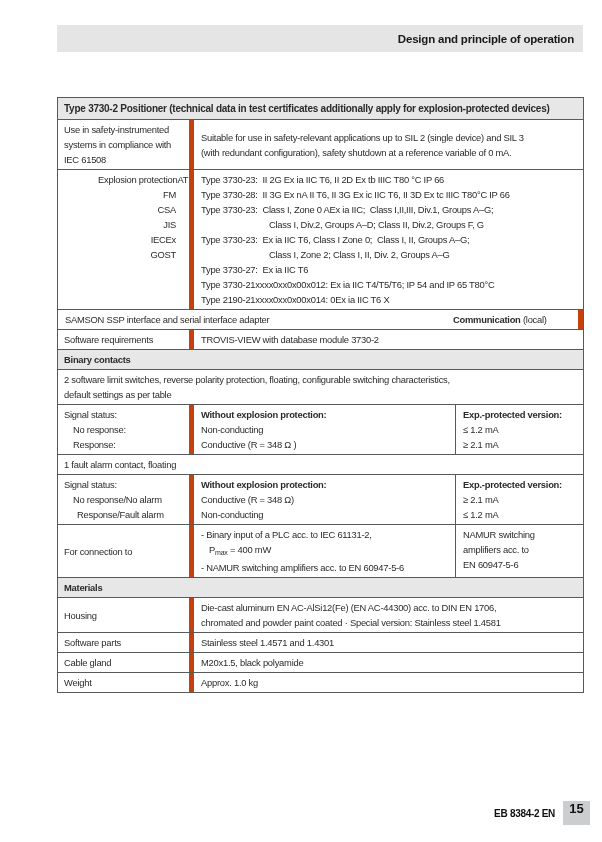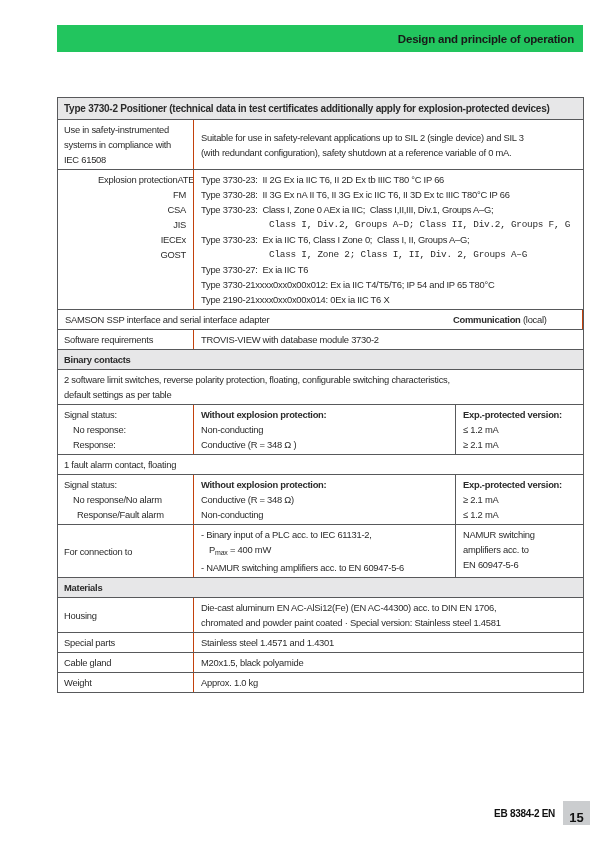--- a/index.html
+++ b/index.html
@@ -7,63 +7,63 @@
     width:602px; height:842px; position:relative; background:#ffffff;
     font-family:"Liberation Sans", sans-serif; color:#2b2b2b;
     overflow:hidden;
   }
   .bold { font-weight:700; }
   .ln { white-space:pre; overflow:hidden; }
 
   
   .header-bar {
     position:absolute; left:57px; top:25px; width:526px; height:27px;
-    background:#22c55e; box-sizing:border-box;
+    background:#e5e5e5; box-sizing:border-box;
     display:flex; align-items:center; justify-content:flex-end;
     padding-right:9px;
   }
   .header-bar .title {
     font-weight:700; font-size:11.5px; color:#191919; letter-spacing:-0.2px;
   }
 
   
   .tbl {
     position:absolute; left:57px; top:97px; width:527px;
     box-sizing:border-box; border:1.5px solid #58595b;
     font-size:9.4px; line-height:15px; letter-spacing:-0.25px; color:#2b2b2b;
   }
   .row { display:flex; align-items:stretch; border-top:1px solid #58595b; }
   .row:first-child { border-top:none; }
   .shade { background:#e7e7e8; }
   .cell { box-sizing:border-box; overflow:hidden; }
   .full { flex:1; padding:2px 6px; }
   .title-row .full { padding:3px 6px; }
   .title-row { font-size:10px; }
-  .c1 { width:136px; border-right:1px solid #c2410c; padding:2px 7px 2px 6px; }
+  .c1 { width:136px; border-right:5px solid #c2410c; padding:2px 13px 2px 6px; }
   .c2 { flex:1; padding:2px 6px 2px 7px; }
   .c2.mid { flex:none; width:262px; border-right:1px solid #58595b; }
   .c3 { flex:1; padding:2px 5px 2px 7px; }
   .exline { display:flex; justify-content:flex-end; white-space:pre;margin-left:34px; }
   .exline.first { justify-content:space-between; }
-  .ind  { padding-left:68px;font-family:Liberation Mono, monospace; }
+  .ind  { padding-left:68px; }
   .ind1 { padding-left:9px; }
   .ind2 { padding-left:13px; }
   .ind-sm { padding-left:8px; }
   .vcenter { display:flex; flex-direction:column; justify-content:center; }
   sub { font-size:7px; vertical-align:-2px; letter-spacing:-0.2px; }
 
   
   .footer {
     position:absolute; top:801px; right:12px;
     display:flex; align-items:center;
   }
   .doc-code { font-weight:700; font-size:10px; letter-spacing:-0.3px; color:#111; margin-right:8px; white-space:pre; }
   .page-box {
     width:27px; height:24px; background:#cbcdcf;
-    display:flex; align-items:flex-end; justify-content:center;
+    display:flex; align-items:flex-start; justify-content:center;
     font-weight:700; font-size:13px; color:#111;
   }
 </style>
 </head>
 <body>
 
 <div class="header-bar">
   <span class="title">Design and principle of operation</span>
 </div>
 
@@ -195,21 +195,21 @@
     <div class="cell c1 vcenter">
       <div class="ln">Housing</div>
     </div>
     <div class="cell c2">
       <div class="ln">Die-cast aluminum EN AC-AlSi12(Fe) (EN AC-44300) acc. to DIN EN 1706,</div>
       <div class="ln">chromated and powder paint coated · Special version: Stainless steel 1.4581</div>
     </div>
   </div>
 
   <div class="row">
-    <div class="cell c1 ln">Special parts</div>
+    <div class="cell c1 ln">Software parts</div>
     <div class="cell c2 ln">Stainless steel 1.4571 and 1.4301</div>
   </div>
 
   <div class="row">
     <div class="cell c1 ln">Cable gland</div>
     <div class="cell c2 ln">M20x1.5, black polyamide</div>
   </div>
 
   <div class="row">
     <div class="cell c1 ln">Weight</div>

